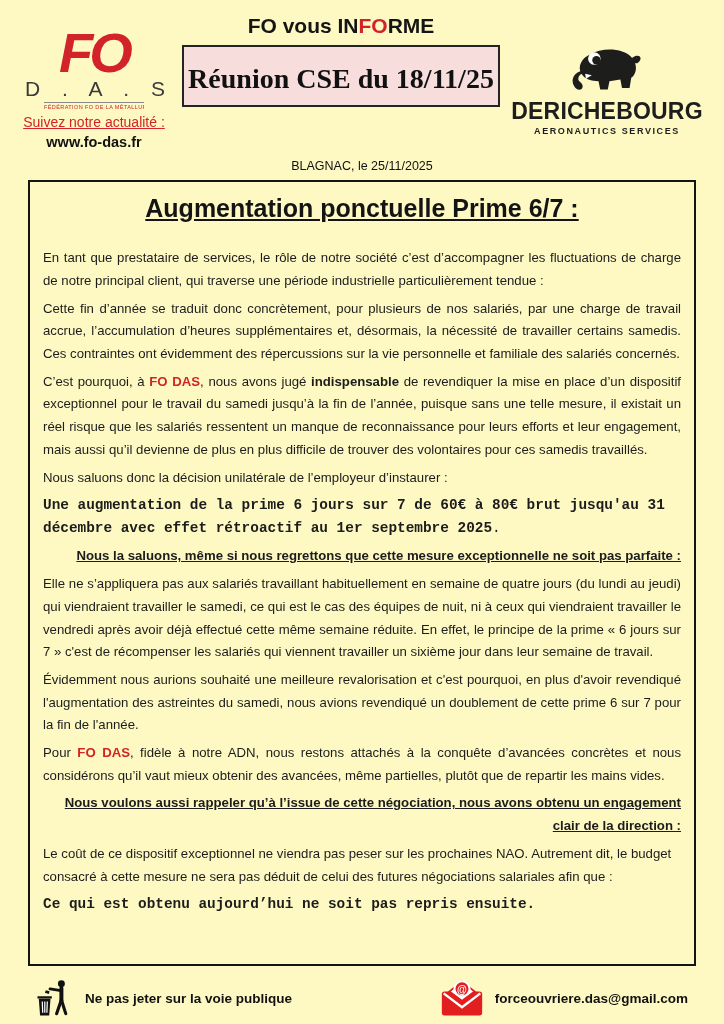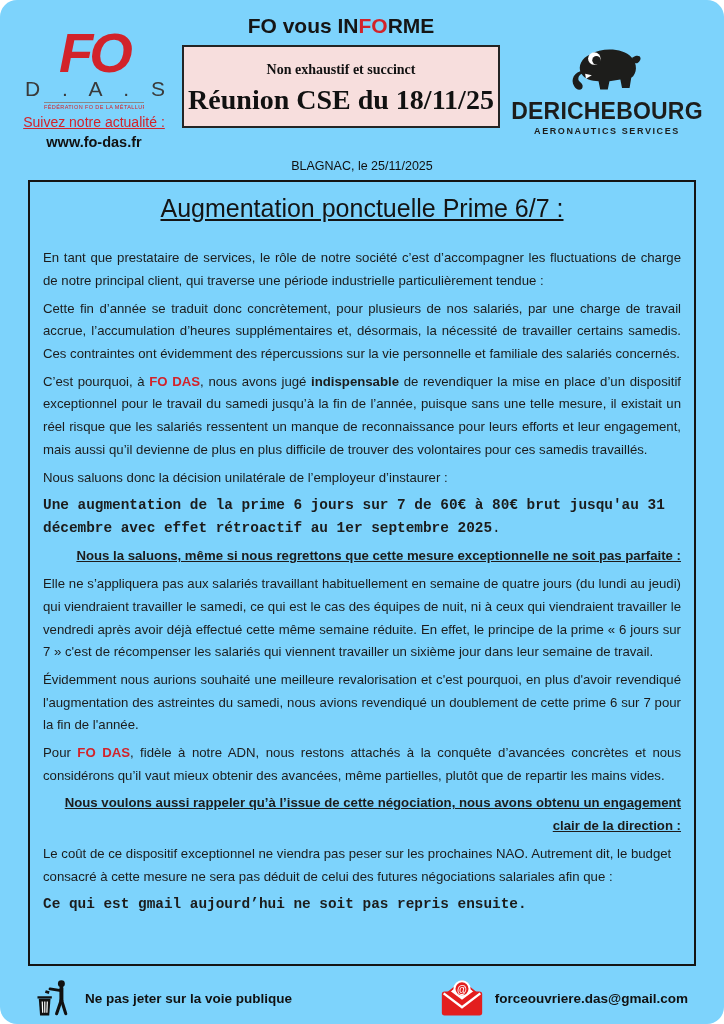--- a/index.html
+++ b/index.html
@@ -4,21 +4,21 @@
 <style>
   :root{
     --brand-red:#d2232a;
     --notice-bg:#f7dedd;
     --ink:#1a1a1a;
     --envelope-red:#e31e1e;
   }
   *{box-sizing:border-box;}
   html,body{margin:0;padding:0;background:#fff;}
   body{font-family:"Liberation Sans",sans-serif;color:var(--ink);}
-  .page{width:724px;height:1024px;background:#7dd3fc;position:relative;overflow:hidden;border-radius:17px;}
+  .page{width:724px;height:1024px;background:#fef9c3;position:relative;overflow:hidden;}
 
   
   .header-row{display:flex;align-items:flex-start;padding:4px 10px 0 6px;}
   .logo-col{width:176px;text-align:center;padding-top:24px;flex:none;}
   .fo-text{color:var(--brand-red);font-size:56px;font-weight:bold;font-style:italic;letter-spacing:-4px;line-height:.88;}
   .das{font-size:21px;letter-spacing:8px;color:#3a3a3a;margin:0 0 0 10px;}
   .federation{color:var(--brand-red);font-size:5.5px;letter-spacing:.4px;width:100px;margin:1px auto 3px;border-top:1px solid #888;padding-top:1px;white-space:nowrap;overflow:hidden;}
   .follow{color:var(--brand-red);font-weight:normal;text-decoration:underline;font-size:14px;margin-top:4px;}
   .website{font-weight:bold;font-size:14.5px;color:#111;margin-top:4px;}
 
@@ -33,21 +33,21 @@
 
   .company-col{flex:1;display:flex;flex-direction:column;align-items:center;padding-top:42px;}
   .company-logo-icon{height:52px;margin-bottom:2px;}
   .company-name{font-size:23px;font-weight:900;letter-spacing:.2px;color:#1d1d1b;line-height:1;text-align:right;}
   .company-div{font-size:9px;font-weight:bold;letter-spacing:1.6px;color:#1d1d1b;margin-top:3px;}
 
   .dateline{text-align:center;font-size:12.5px;color:#111;margin:9px 0 7px;}
 
   
   .doc-box{margin:0 28px;border:2px solid #141414;height:786px;padding:8px 13px 6px;overflow:hidden;}
-  .doc-title{text-align:center;font-size:25px;font-weight:normal;text-decoration:underline;color:#141414;margin:4px 0 24px;}
+  .doc-title{text-align:center;font-size:25px;font-weight:bold;text-decoration:underline;color:#141414;margin:4px 0 24px;}
   .para{margin:5px 0;font-size:13.2px;line-height:1.72;color:#1c1c1c;}
   .para.justify{text-align:justify;}
   .para.center{text-align:left;}
   .para.lead{font-size:14.4px;line-height:1.6;font-family:Liberation Mono, monospace;}
   .para.lead span{font-weight:bold;}
   .para.lead span.plain{font-weight:normal;}
   .para.heading{font-weight:bold;text-decoration:underline;text-align:right;}
   .para .red{color:var(--brand-red);font-weight:bold;}
   .para .b{font-weight:bold;}
 
@@ -67,21 +67,20 @@
       <div class="fo-text">FO</div>
       <div class="das">D . A . S</div>
       <div class="federation">FÉDÉRATION FO DE LA MÉTALLURGIE</div>
       <div class="follow">Suivez notre actualité :</div>
       <div class="website">www.fo-das.fr</div>
     </div>
 
     <div class="center-col">
       <div class="banner"><span>FO vous IN</span><span class="accent">FO</span><span>RME</span></div>
       <div class="notice-box">
-        <div class="notice-sub">Non exhaustif et succinct</div>
         <div class="notice-meeting">Réunion CSE du 18/11/25</div>
       </div>
     </div>
 
     <div class="company-col">
       <svg class="company-logo-icon" viewBox="0 0 100 62" aria-hidden="true">
         <path fill="#1d1d1b" d="M30 10 C45 1,70 3,79 13 C87 21,86 33,79 38 L77 50 L68 50 L66 40 L53 42 L51 52 L42 52 L40 42 C32 42,23 40,19 32 C15 24,20 14,30 10 Z"></path>
         <path fill="#1d1d1b" d="M22 29 C11 31,6 40,11 48 C14 54,22 53,21 47 C20 43,15 43,16 38 C17 33,22 33,25 31 Z"></path>
         <path fill="#1d1d1b" d="M80 14 C88 8,94 14,87 20 C84 22,80 19,80 14 Z"></path>
         <circle cx="35" cy="15" r="7.5" fill="#ffffff"></circle>
@@ -102,21 +101,21 @@
         <p class="para justify"><span>Cette fin d’année se traduit donc concrètement, pour plusieurs de nos salariés, par une charge de travail accrue, l’accumulation d’heures supplémentaires et, désormais, la nécessité de travailler certains samedis. Ces contraintes ont évidemment des répercussions sur la vie personnelle et familiale des salariés concernés.</span></p>
         <p class="para justify"><span>C’est pourquoi, à </span><span class="red">FO DAS</span><span>, nous avons jugé </span><span class="b">indispensable</span><span> de revendiquer la mise en place d’un dispositif exceptionnel pour le travail du samedi jusqu’à la fin de l’année, puisque sans une telle mesure, il existait un réel risque que les salariés ressentent un manque de reconnaissance pour leurs efforts et leur engagement, mais aussi qu’il devienne de plus en plus difficile de trouver des volontaires pour ces samedis travaillés.</span></p>
         <p class="para center"><span>Nous saluons donc la décision unilatérale de l’employeur d’instaurer :</span></p>
         <p class="para center lead"><span class="b">Une augmentation de la prime 6 jours sur 7 de 60€ à 80€ brut jusqu'au 31 décembre avec effet rétroactif au 1er septembre 2025</span><span class="plain">.</span></p>
         <p class="para heading"><span>Nous la saluons, même si nous regrettons que cette mesure exceptionnelle ne soit pas parfaite :</span></p>
         <p class="para justify"><span>Elle ne s’appliquera pas aux salariés travaillant habituellement en semaine de quatre jours (du lundi au jeudi) qui viendraient travailler le samedi, ce qui est le cas des équipes de nuit, ni à ceux qui viendraient travailler le vendredi après avoir déjà effectué cette même semaine réduite. En effet, le principe de la prime « 6 jours sur 7 » c'est de récompenser les salariés qui viennent travailler un sixième jour dans leur semaine de travail.</span></p>
         <p class="para justify"><span>Évidemment nous aurions souhaité une meilleure revalorisation et c'est pourquoi, en plus d'avoir revendiqué l'augmentation des astreintes du samedi, nous avions revendiqué un doublement de cette prime 6 sur 7 pour la fin de l'année.</span></p>
         <p class="para justify"><span>Pour </span><span class="red">FO DAS</span><span>, fidèle à notre ADN, nous restons attachés à la conquête d’avancées concrètes et nous considérons qu’il vaut mieux obtenir des avancées, même partielles, plutôt que de repartir les mains vides.</span></p>
         <p class="para heading"><span>Nous voulons aussi rappeler qu’à l’issue de cette négociation, nous avons obtenu un engagement clair de la direction :</span></p>
         <p class="para center"><span>Le coût de ce dispositif exceptionnel ne viendra pas peser sur les prochaines NAO. Autrement dit, le budget consacré à cette mesure ne sera pas déduit de celui des futures négociations salariales afin que :</span></p>
-        <p class="para center lead"><span class="b">Ce qui est gmail aujourd’hui ne soit pas repris ensuite.</span></p>
+        <p class="para center lead"><span class="b">Ce qui est obtenu aujourd’hui ne soit pas repris ensuite.</span></p>
       </div>
   </div>
 
   <div class="footer">
     <div class="footer-group">
       <svg width="40" height="42" viewBox="0 0 46 46" aria-hidden="true">
         <path fill="#111" d="M5.5 24 L19 24 L17.5 43 L7 43 Z"></path>
         <rect x="4" y="21" width="16.5" height="2.6" fill="#111"></rect>
         <line x1="9.5" y1="27" x2="10" y2="40" stroke="#fff" stroke-width="1.4"></line>
         <line x1="12.4" y1="27" x2="12.4" y2="40" stroke="#fff" stroke-width="1.4"></line>

